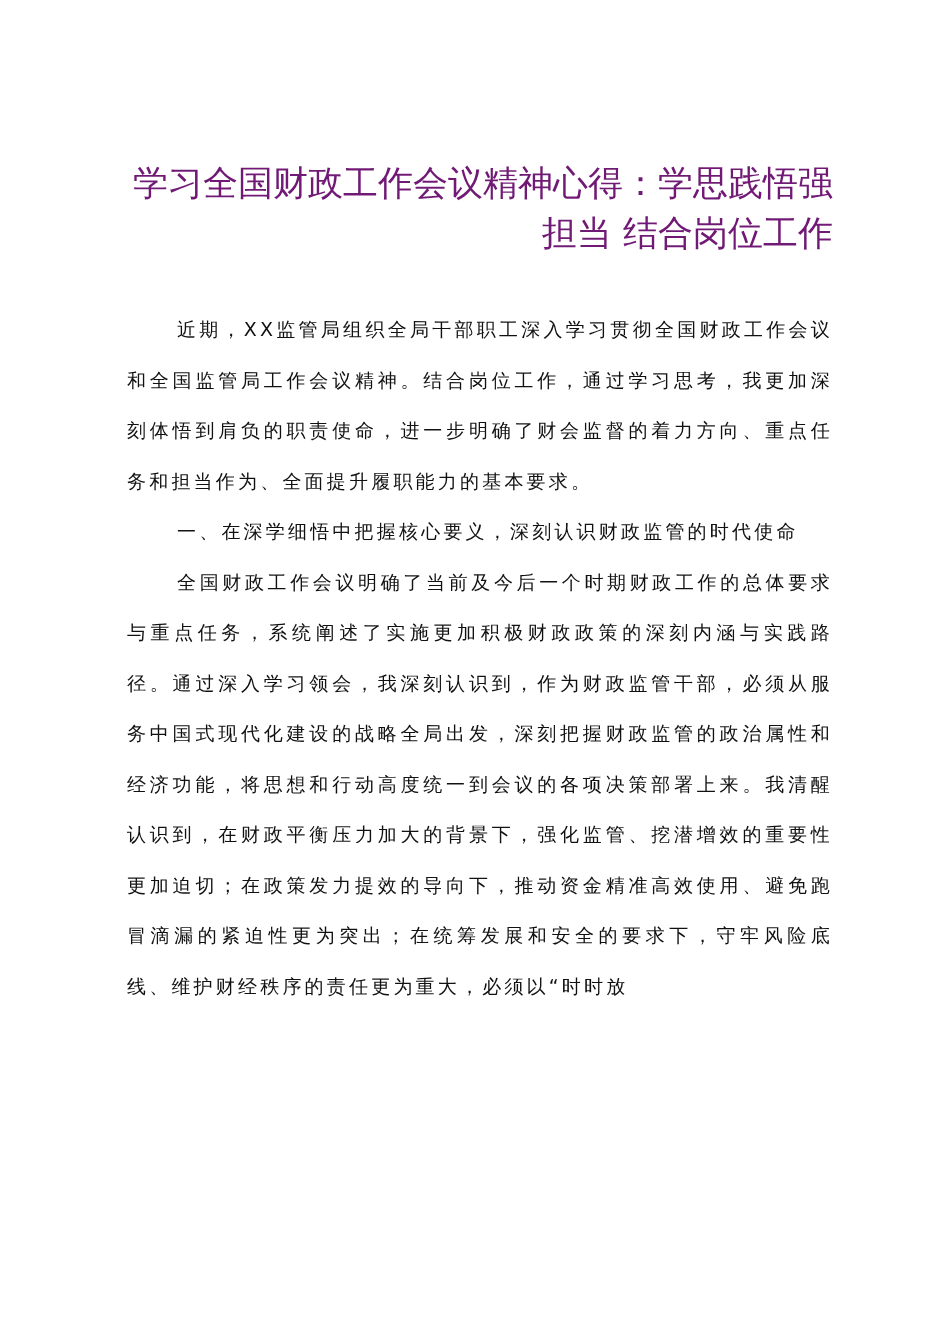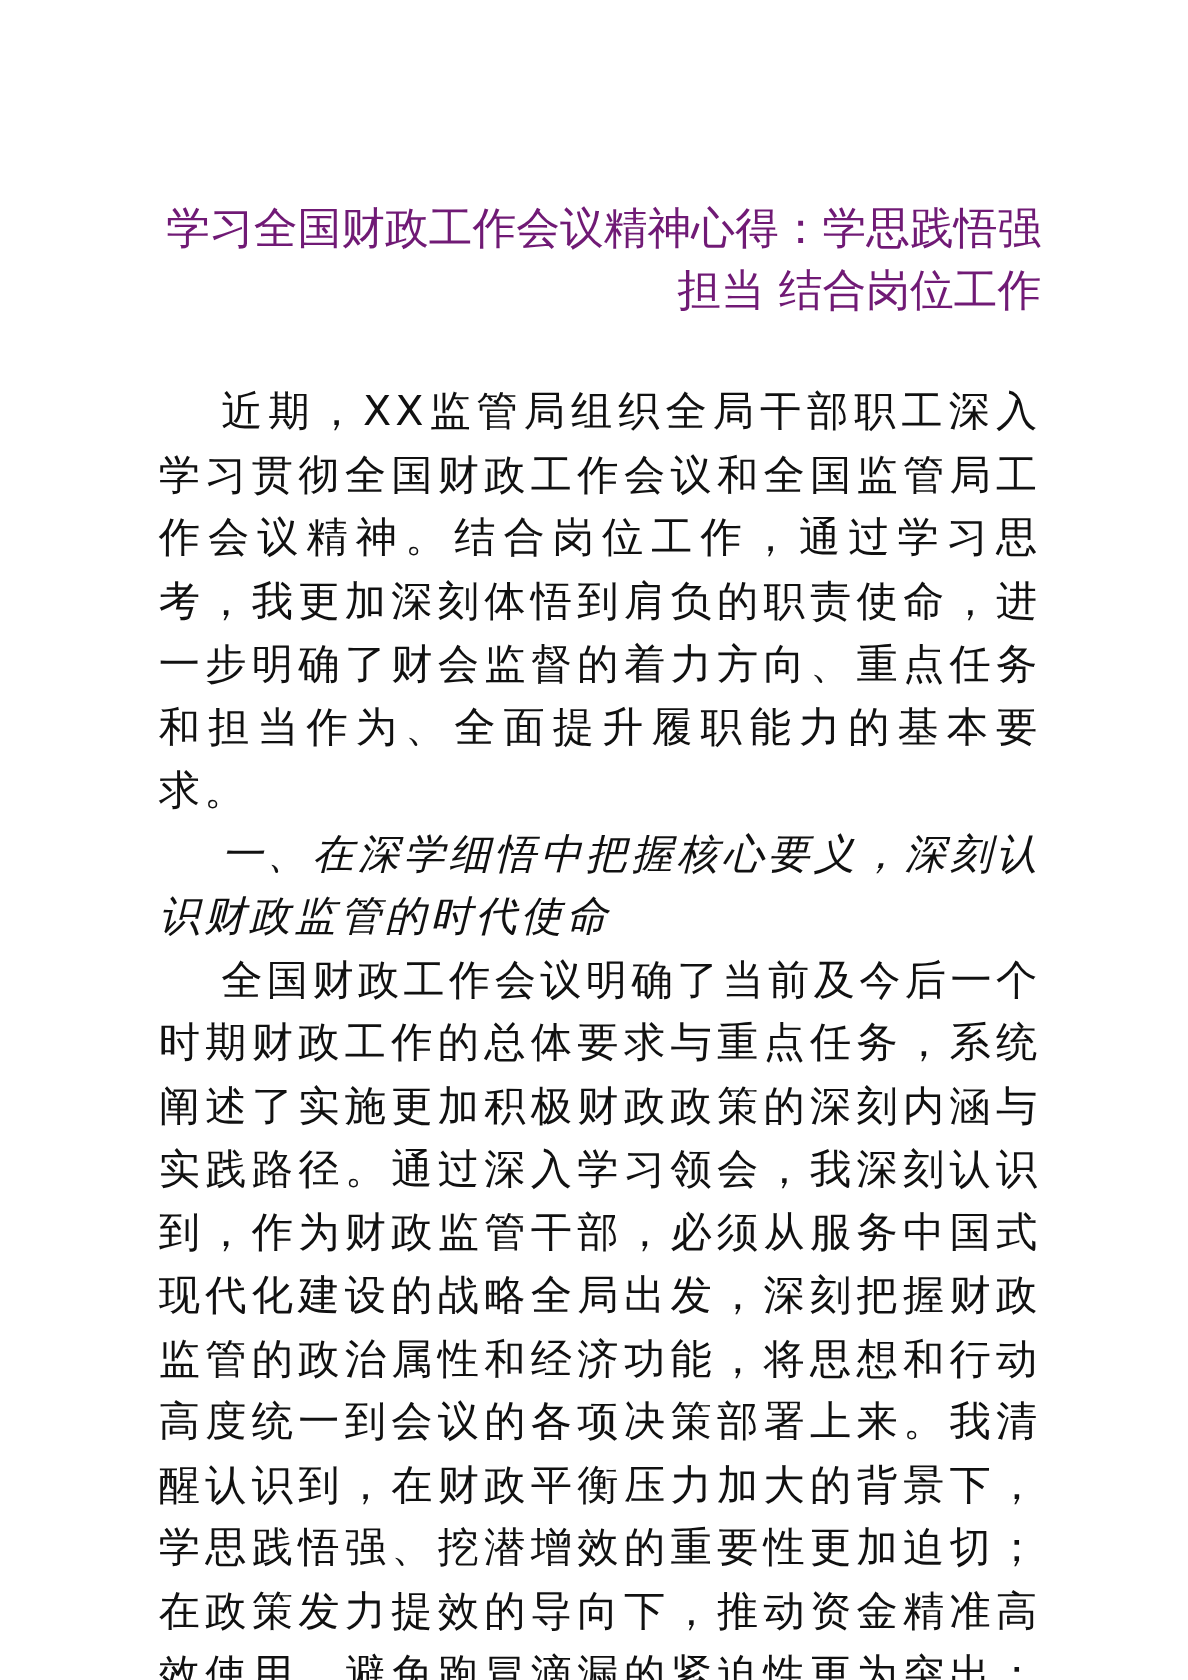--- a/index.html
+++ b/index.html
@@ -28,39 +28,38 @@
     font-weight: normal;
     text-align: right;
     letter-spacing: 0px;
     color: #701a75;
   }
   .body-text {
     margin-top: 46px;
   }
   .para {
     margin: 0;
-    font-size: 33px;
+    font-size: 19px;
     line-height: 50.5px;
     text-indent: 50px;
     text-align: justify;
     letter-spacing: 3.2px;
     word-break: break-all;
   }
   .heading-para {
     font-weight: normal;
-    font-style: italic;
   }
 </style>
 </head>
 <body>
 
 <div class="page">
   <h1 class="title">
     <span>学习全国财政工作会议精神心得：学思践悟强</span><br>
     <span>担当 结合岗位工作</span>
   </h1>
 
   <div class="body-text">
     <p class="para">近期，XX监管局组织全局干部职工深入学习贯彻全国财政工作会议和全国监管局工作会议精神。结合岗位工作，通过学习思考，我更加深刻体悟到肩负的职责使命，进一步明确了财会监督的着力方向、重点任务和担当作为、全面提升履职能力的基本要求。</p>
     <p class="para heading-para">一、在深学细悟中把握核心要义，深刻认识财政监管的时代使命</p>
-    <p class="para">全国财政工作会议明确了当前及今后一个时期财政工作的总体要求与重点任务，系统阐述了实施更加积极财政政策的深刻内涵与实践路径。通过深入学习领会，我深刻认识到，作为财政监管干部，必须从服务中国式现代化建设的战略全局出发，深刻把握财政监管的政治属性和经济功能，将思想和行动高度统一到会议的各项决策部署上来。我清醒认识到，在财政平衡压力加大的背景下，学思践悟强、挖潜增效的重要性更加迫切；在政策发力提效的导向下，推动资金精准高效使用、避免跑冒滴漏的紧迫性更为突出；在统筹发展和安全的要求下，守牢风险底线、维护财经秩序的责任更为重大，必须以“时时放</p>
+    <p class="para">全国财政工作会议明确了当前及今后一个时期财政工作的总体要求与重点任务，系统阐述了实施更加积极财政政策的深刻内涵与实践路径。通过深入学习领会，我深刻认识到，作为财政监管干部，必须从服务中国式现代化建设的战略全局出发，深刻把握财政监管的政治属性和经济功能，将思想和行动高度统一到会议的各项决策部署上来。我清醒认识到，在财政平衡压力加大的背景下，强化监管、挖潜增效的重要性更加迫切；在政策发力提效的导向下，推动资金精准高效使用、避免跑冒滴漏的紧迫性更为突出；在统筹发展和安全的要求下，守牢风险底线、维护财经秩序的责任更为重大，必须以“时时放</p>
   </div>
 </div>
 
 </body></html>

